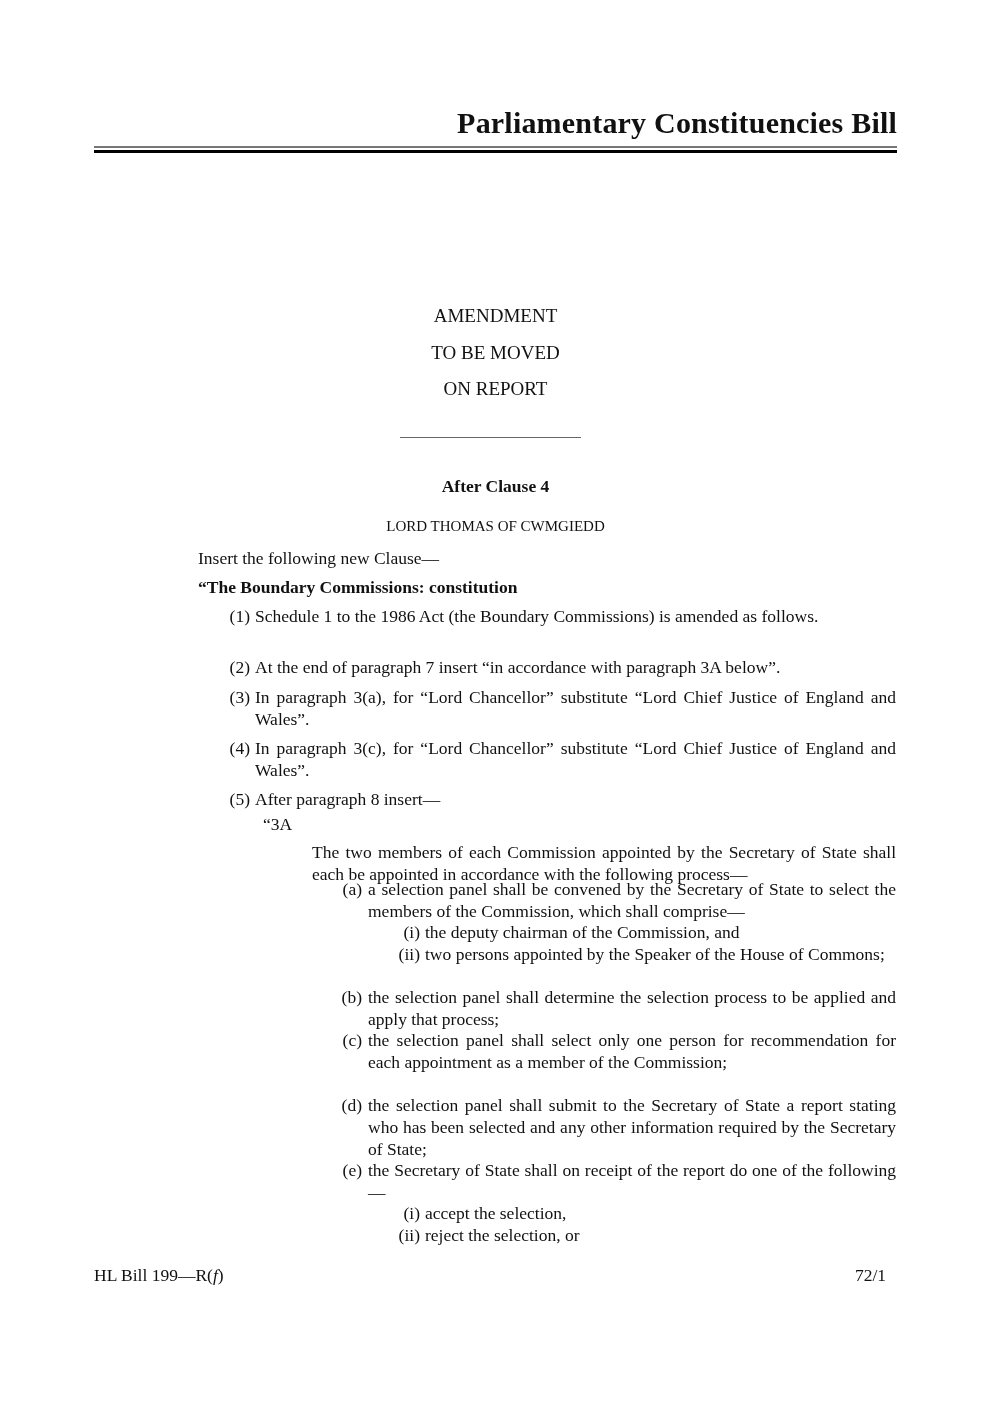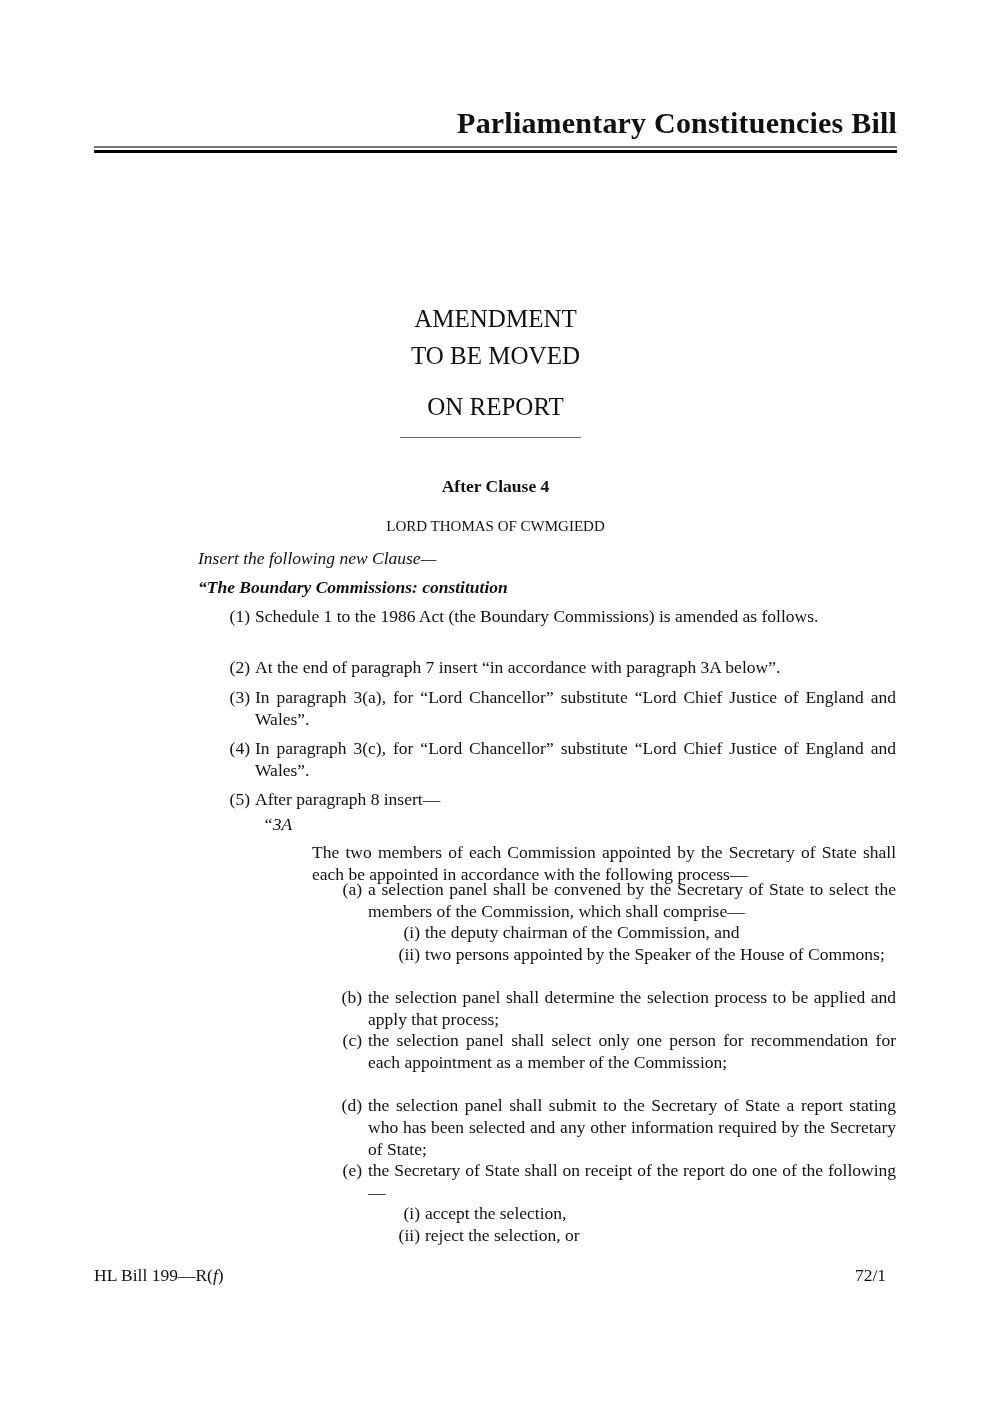--- a/index.html
+++ b/index.html
@@ -8,39 +8,39 @@
       font-family: "Liberation Serif", "DejaVu Serif", serif;
       color: #111111;
     }
     .abs { position: absolute; }
     .title {
       left: 94px; width: 803px; top: 106px;
       text-align: right; font-size: 30px; font-weight: bold; letter-spacing: 0.2px;
     }
     .rule-thin { left: 94px; width: 803px; top: 146px; height: 2px; background: #777777; }
     .rule-thick { left: 94px; width: 803px; top: 150px; height: 3px; background: #000000; }
-    .center-line { left: 0; width: 991px; text-align: center; font-size: 25px; }
+    .center-line { left: 0; width: 991px; text-align: center; font-size: 19px; }
     .divider { left: 400px; width: 181px; top: 437px; height: 1px; background: #666666; }
     .bold { font-weight: bold; }
     .body-text { font-size: 17.5px; line-height: 22px; }
-    .para { position: absolute; font-style: italic; }
+    .para { position: absolute; }
     .lbl { position: absolute; text-align: right; }
     .txt { position: absolute; text-align: justify; }
     .footer { font-size: 17.5px; }
   </style>
 </head>
 <body>
 
 <div class="abs title">Parliamentary Constituencies Bill</div>
 <div class="abs rule-thin"></div>
 <div class="abs rule-thick"></div>
 
 <div class="abs center-line" style="top:305px;">AMENDMENT</div>
 <div class="abs center-line" style="top:342px;">TO BE MOVED</div>
-<div class="abs center-line" style="top:393px;">ON REPORT</div>
+<div class="abs center-line" style="top:378px;">ON REPORT</div>
 <div class="abs divider"></div>
 
 <div class="abs center-line bold" style="top:476px; font-size:17.5px;">After Clause 4</div>
 <div class="abs center-line" style="top:518px; font-size:15px;">LORD THOMAS OF CWMGIEDD</div>
 
 <div class="body-text">
   <div class="para" style="left:198px; top:547px;">Insert the following new Clause—</div>
   <div class="para bold" style="left:198px; top:576px;">“The Boundary Commissions: constitution</div>
 
   <div class="lbl" style="left:205px; width:45px; top:605px;">(1)</div>

